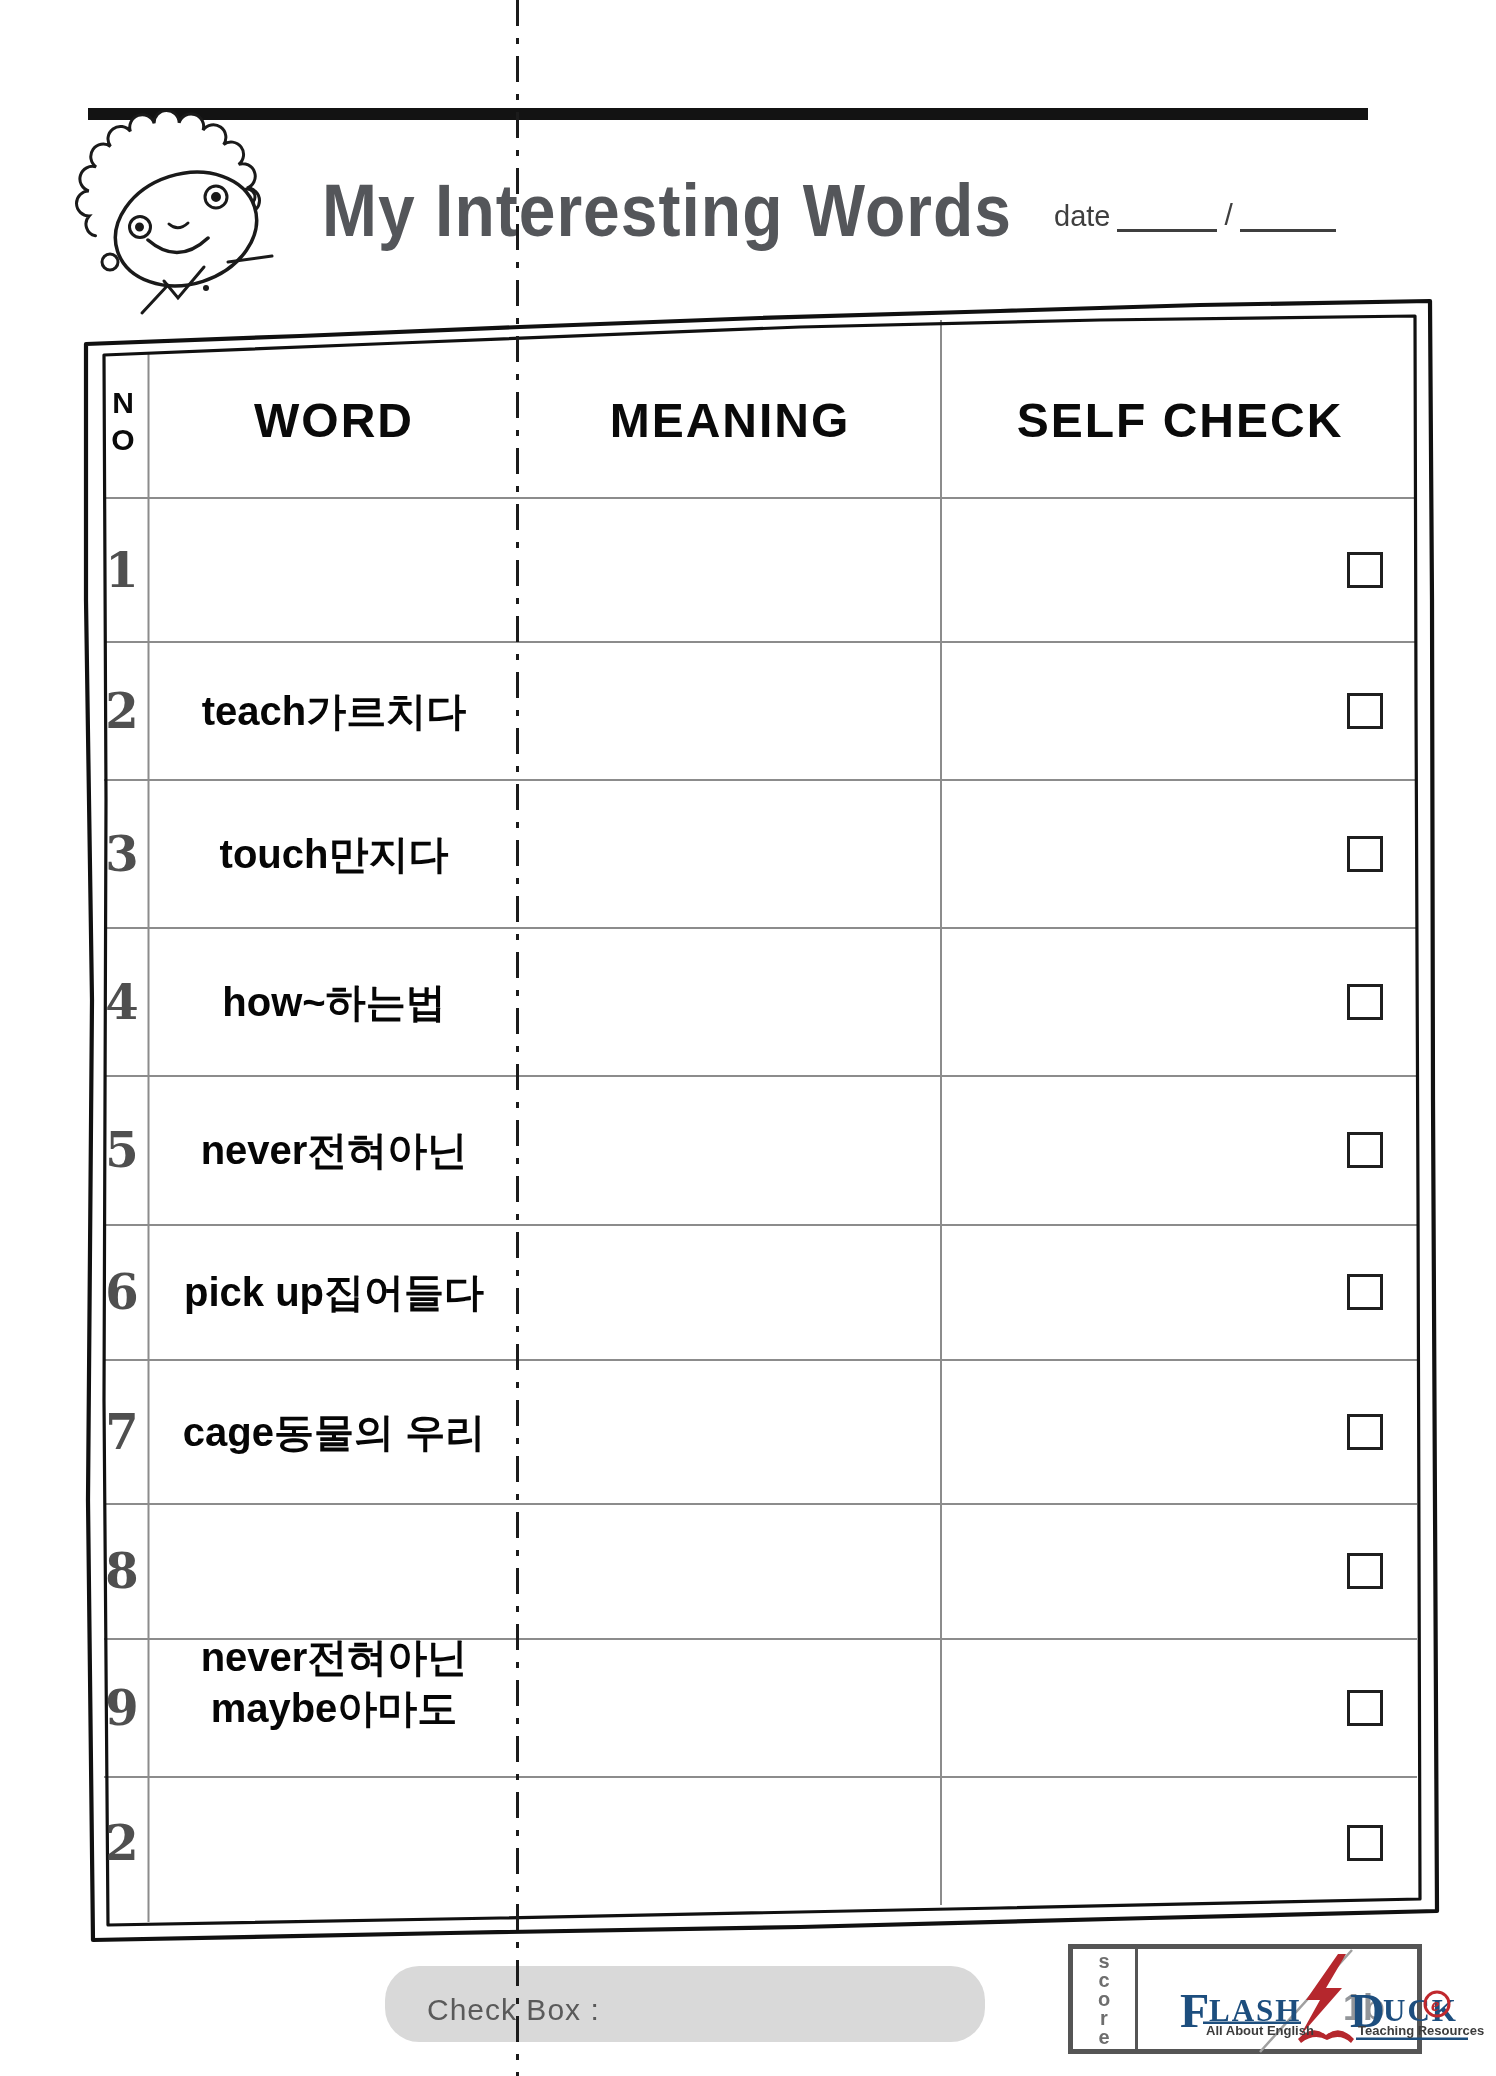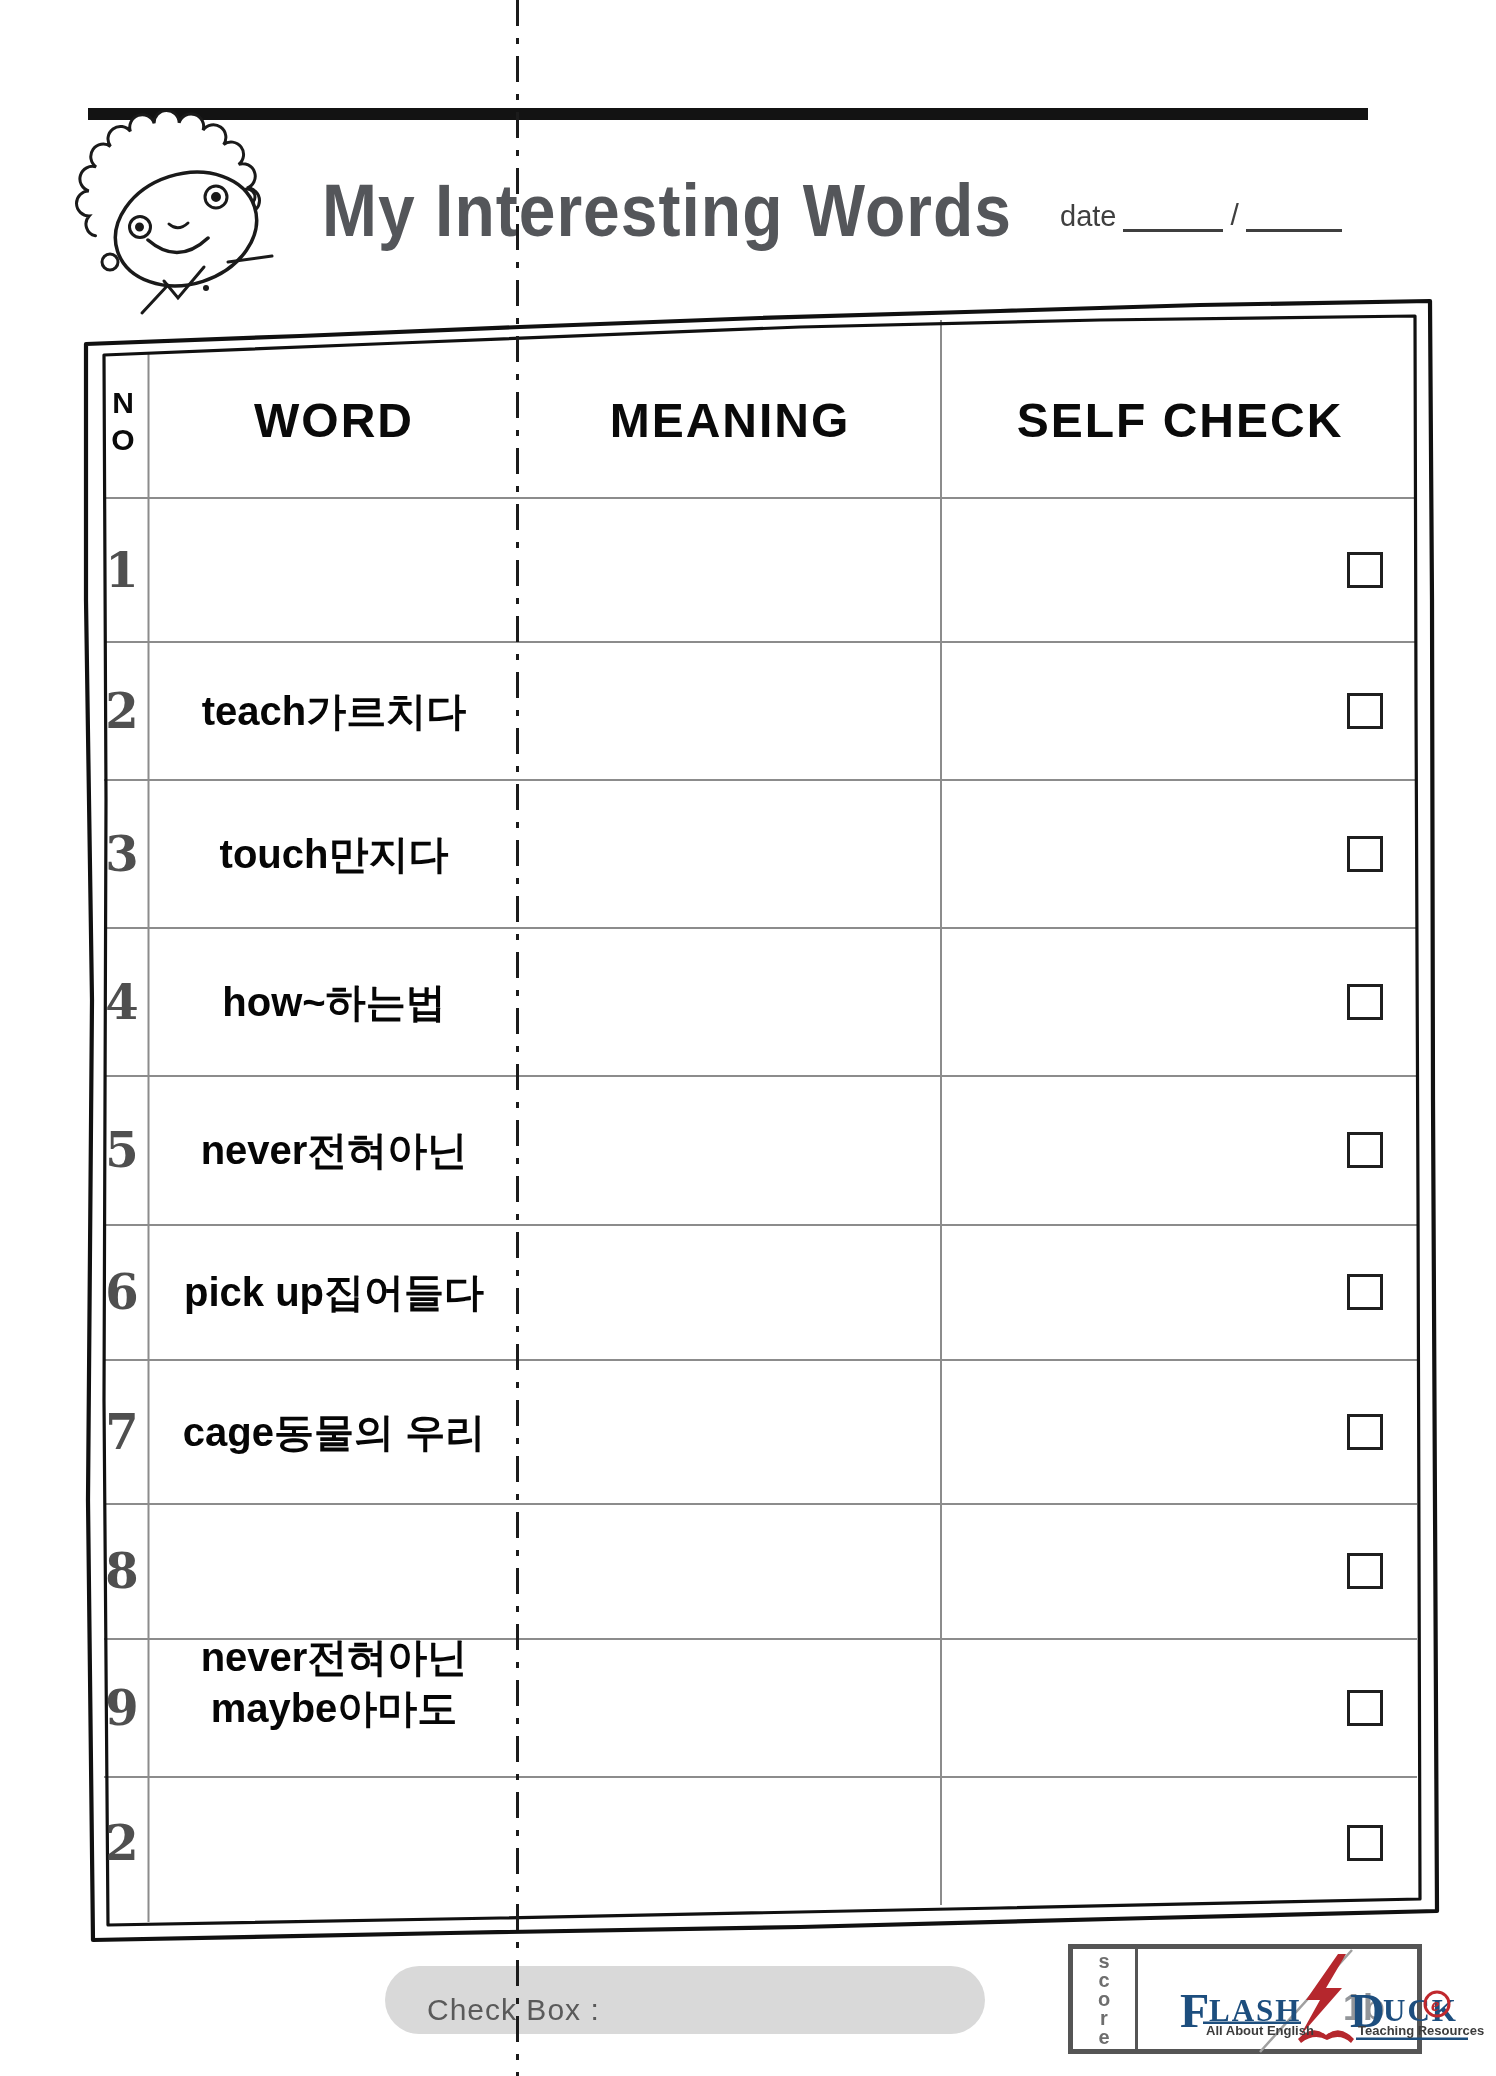--- a/index.html
+++ b/index.html
@@ -6,21 +6,21 @@
   #page{position:relative;width:1496px;height:2076px;background:#ffffff;overflow:hidden;
         font-family:"Liberation Sans",sans-serif;}
   .abs{position:absolute;}
   
   #top-bar{left:88px;top:108px;width:1280px;height:12px;background:#131313;z-index:2;}
   
   #title{left:312px;top:168px;width:710px;text-align:center;font-size:66px;font-weight:800;
          color:#54565a;letter-spacing:1px;transform:scaleY(1.12);transform-origin:center top;
          white-space:nowrap;z-index:2;}
   
-  #date-group{left:1054px;top:198px;display:flex;align-items:flex-end;gap:7px;z-index:2;margin-left:6px;}
+  #date-group{left:1054px;top:198px;display:flex;align-items:flex-end;gap:7px;z-index:2;}
   #date-group .lbl{font-size:29px;color:#3f3f3f;line-height:32px;}
   .blank{display:inline-block;border-bottom:3px solid #3f3f3f;height:28px;}
   #date-blank-1{width:100px;} #date-blank-2{width:96px;}
   #date-slash{font-size:30px;color:#3f3f3f;line-height:34px;}
   
   #fold-line{left:516px;top:0;width:3px;height:2076px;z-index:3;
     background:repeating-linear-gradient(180deg,#1b1b1b 0 26px,transparent 26px 38px,#1b1b1b 38px 44px,transparent 44px 56px);}
   
   #grid{left:0;top:0;width:1496px;height:2076px;z-index:1;}
   
@@ -28,21 +28,21 @@
            letter-spacing:2px;line-height:50px;z-index:2;white-space:nowrap;}
   #no-head{left:96px;top:384px;width:54px;font-size:30px;line-height:37px;letter-spacing:0;}
   
   .num{position:absolute;left:94px;width:56px;text-align:center;font-family:"DejaVu Serif",serif;
        font-weight:700;font-size:48px;line-height:54px;color:#4f4f4f;z-index:2;}
   .word{position:absolute;left:149px;width:370px;text-align:center;font-weight:700;font-size:40px;
         line-height:50px;color:#060606;z-index:2;white-space:nowrap;}
   .cb{position:absolute;left:1347px;width:30px;height:30px;border:3px solid #1f1f1f;background:#fff;z-index:2;}
   .meaning-cell{position:absolute;left:525px;width:410px;height:120px;z-index:1;}
   
-  #check-pill{left:385px;top:1966px;width:600px;height:68px;background:#d9d9d9;border-radius:34px;z-index:1;}
+  #check-pill{left:385px;top:1966px;width:600px;height:76px;background:#d9d9d9;border-radius:34px;z-index:1;}
   #check-pill span{display:block;padding-left:42px;line-height:88px;font-size:30px;color:#5a5a5a;letter-spacing:1px;}
   #score-box{left:1068px;top:1944px;width:354px;height:110px;border:5px solid #555;box-sizing:border-box;
              background:#fff;display:flex;z-index:2;}
   #score-col{width:62px;border-right:3px solid #555;display:flex;flex-direction:column;align-items:center;
              justify-content:center;}
   #score-col span{font-size:20px;font-weight:700;color:#6e6e6e;line-height:19px;}
   #logo{left:1160px;top:1944px;width:336px;height:132px;overflow:visible;z-index:4;}
   #face{left:60px;top:110px;width:230px;height:215px;z-index:2;}
 </style>
 </head>

